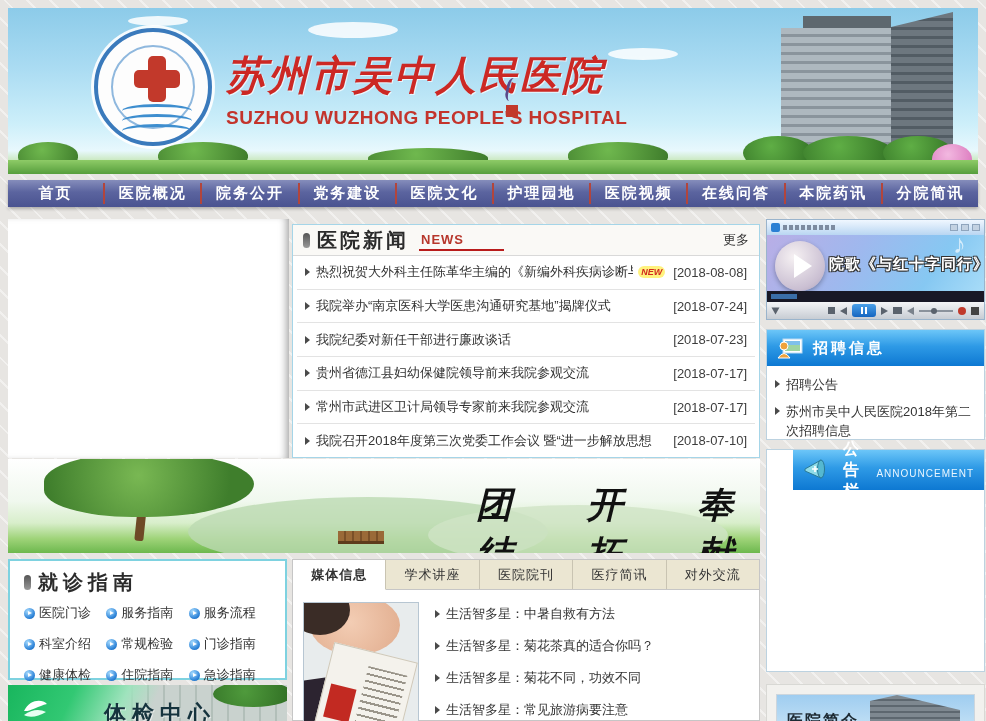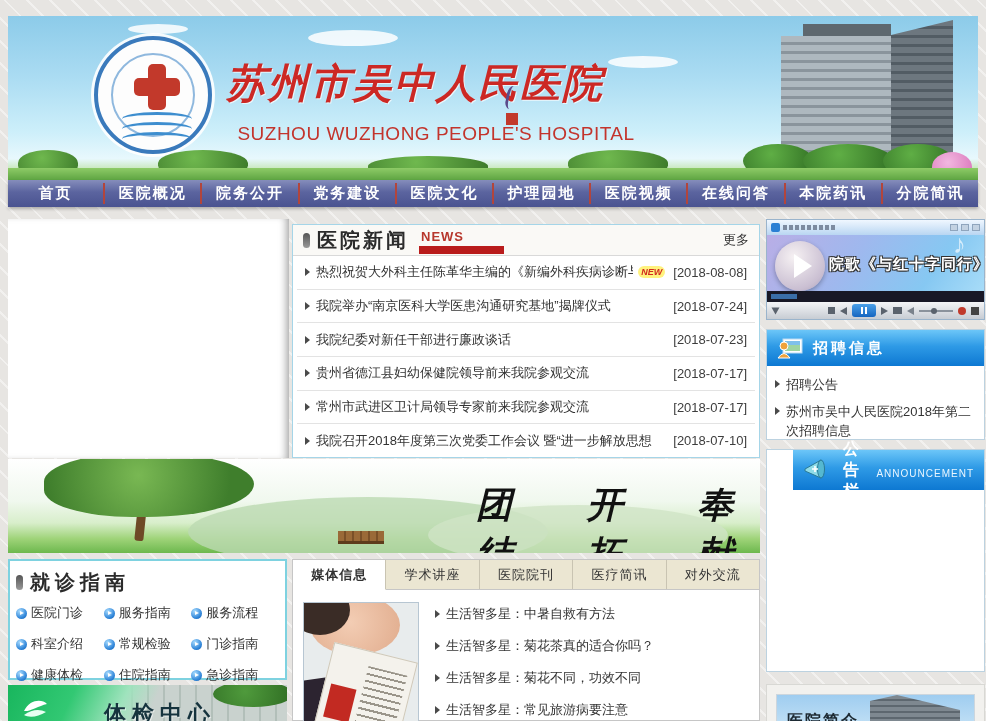--- a/index.html
+++ b/index.html
@@ -4,37 +4,37 @@
 <style>
   * { margin:0; padding:0; box-sizing:border-box; }
   body {
     font-family:"Liberation Sans", sans-serif;
     background:#e7e5e2;
     background-image:repeating-linear-gradient(45deg, rgba(255,255,255,.45) 0 2px, rgba(0,0,0,0) 2px 16px);
   }
   .page { position:relative; width:986px; height:721px; overflow:hidden; }
 
   
-  .header { position:absolute; left:8px; top:16px; width:970px; height:166px;
+  .header { position:absolute; left:8px; top:8px; width:970px; height:166px;
     background:linear-gradient(180deg,#8ccbe9 0%,#a9dbf2 35%,#cdeffa 70%,#e8f8fd 86%,#bfe3a8 94%,#7cc05e 100%); overflow:hidden; }
   .cloud { position:absolute; background:rgba(255,255,255,.85); border-radius:50%; }
   .grass-strip { position:absolute; left:0; bottom:0; width:100%; height:14px;
     background:linear-gradient(180deg,#8ecb67,#569e3c); }
   .tree-blob { position:absolute; bottom:6px; width:60px; height:26px; border-radius:50% 50% 40% 40%;
     background:radial-gradient(circle at 40% 30%,#6fb84e,#3d7a2a); }
   .logo { position:absolute; left:86px; top:20px; width:118px; height:118px; border-radius:50%;
     background:#fdfdfd; border:4px solid #3a7abc; box-shadow:0 0 0 3px rgba(255,255,255,.9); overflow:hidden; }
   .logo-ring { position:absolute; left:13px; top:13px; right:13px; bottom:13px; border-radius:50%; border:2px solid #8fb8de; }
   .cross-v { position:absolute; left:50px; top:24px; width:18px; height:46px; background:#c2392b; border-radius:5px; }
   .cross-h { position:absolute; left:36px; top:38px; width:46px; height:18px; background:#c2392b; border-radius:5px; }
   .wave { position:absolute; left:24px; width:70px; height:14px; border-radius:50%; border-top:3px solid #3e8ecf; }
   .titles { position:absolute; left:218px; top:40px; width:420px; }
   .title-cn { font-family:"DejaVu Serif", serif; font-weight:bold; font-size:40px; color:#cc2824;
     letter-spacing:2px; text-shadow:1px 1px 0 rgba(255,255,255,.7); font-style:italic; }
-  .title-en { margin-top:12px; font-size:19px; font-weight:normal; color:#c3342c; letter-spacing:.5px;text-align:center; }
+  .title-en { margin-top:4px; font-size:19px; font-weight:bold; color:#c3342c; letter-spacing:.5px; }
   .seal { position:absolute; left:498px; top:70px; width:16px; height:30px; }
   .seal .mark { width:14px; height:24px; border-left:3px solid #5a4a8a; transform:rotate(12deg); border-radius:40%; }
   .seal .stamp { margin-top:3px; width:12px; height:12px; background:#c2392b; }
   .building-wrap { position:absolute; right:0; top:0; width:235px; height:166px; overflow:hidden; }
   .tower-front { position:absolute; left:38px; top:20px; width:110px; height:130px;
     background:repeating-linear-gradient(180deg,#aeb8bf 0 6px,#8a949c 6px 9px); }
   .tower-side { position:absolute; left:148px; top:4px; width:62px; height:150px;
     background:repeating-linear-gradient(180deg,#6d777f 0 6px,#525c64 6px 9px);
     clip-path:polygon(0 10%,100% 0,100% 100%,0 100%); }
   .tower-top { position:absolute; left:60px; top:8px; width:88px; height:14px; background:#5e686f; }
@@ -54,21 +54,21 @@
   .slideshow { position:absolute; left:8px; top:219px; width:281px; height:239px; background:#fff;
     box-shadow:inset -7px 0 8px -5px rgba(0,0,0,.4); }
 
   
   .news-box { position:absolute; left:292px; top:224px; width:468px; height:234px;
     background:#fff; border:1px solid #a5d5e8; display:flex; flex-direction:column; }
   .sec-header { height:31px; display:flex; align-items:center; background:#faf9f6; border-bottom:1px solid #d9d9d9; padding:0 10px; }
   .pill-icon { width:7px; height:15px; border-radius:4px; background:linear-gradient(180deg,#555,#999); margin-right:7px; }
   .sec-title { font-size:20px; font-weight:bold; color:#2b2b2b; letter-spacing:3px; }
   .news-en { margin-left:10px; font-size:13px; font-weight:bold; color:#b7372c; letter-spacing:1px;
-    border-bottom:8px solid #b91c1c; padding:2px 40px 2px 2px; }
+    border-bottom:2px solid #b91c1c; padding:2px 40px 2px 2px; }
   .more-link { margin-left:auto; font-size:13px; color:#333; cursor:pointer; }
   .news-list { flex:1; display:flex; flex-direction:column; padding:0 4px; }
   .news-item { flex:1; display:flex; align-items:center; padding:0 8px; border-bottom:1px solid #e3e3e3; }
   .news-item:last-child { border-bottom:none; }
   .tri { width:0; height:0; border-left:5px solid #4a4a4a; border-top:4px solid transparent; border-bottom:4px solid transparent; margin-right:6px; flex:none; }
   .news-text { font-size:13px; color:#333; white-space:nowrap; overflow:hidden; cursor:pointer; }
   .new-badge { margin-left:5px; font-size:9px; font-weight:bold; font-style:italic; color:#d12a1e;
     background:#fff27e; padding:1px 3px; border-radius:6px; flex:none; }
   .news-date { margin-left:auto; font-size:13px; color:#3d3d3d; flex:none; padding-left:8px; }
 
@@ -135,21 +135,21 @@
     background:radial-gradient(circle at 45% 35%,#79b853,#3f7e2c 75%); }
   .tree-trunk { position:absolute; left:128px; top:48px; width:9px; height:34px; background:#6e4a26; transform:rotate(6deg); border-radius:3px; }
   .bench { position:absolute; left:330px; top:72px; width:46px; height:13px;
     background:repeating-linear-gradient(90deg,#9a6a38 0 6px,#7a5028 6px 8px); border-bottom:3px solid #5e3c1c; }
   .motto { position:absolute; left:468px; top:22px; display:flex; gap:48px; }
   .motto span { font-family:"DejaVu Serif", serif; font-style:italic; font-weight:bold;
     font-size:36px; color:#111; letter-spacing:4px; }
 
   
   .guide { position:absolute; left:8px; top:559px; width:279px; height:121px;
-    background:#fff; border:2px solid #7ed2e0; padding:8px 6px; }
+    background:#fff; border:2px solid #7ed2e0; padding:8px 14px; }
   .guide-head { display:flex; align-items:center; margin-bottom:8px; }
   .guide-grid { display:grid; grid-template-columns:1fr 1fr 1fr; row-gap:13px; }
   .guide-item { display:flex; align-items:center; font-size:13px; color:#333; cursor:pointer; }
   .orb { width:11px; height:11px; border-radius:50%; flex:none; margin-right:4px; position:relative;
     background:radial-gradient(circle at 35% 30%,#a8dcff,#2e84d8 65%,#1a5eac); }
   .orb::after { content:""; position:absolute; left:4px; top:3px; width:0; height:0;
     border-left:4px solid #fff; border-top:2.5px solid transparent; border-bottom:2.5px solid transparent; }
 
   
   .checkup { position:absolute; left:8px; top:685px; width:279px; height:60px; overflow:hidden;

